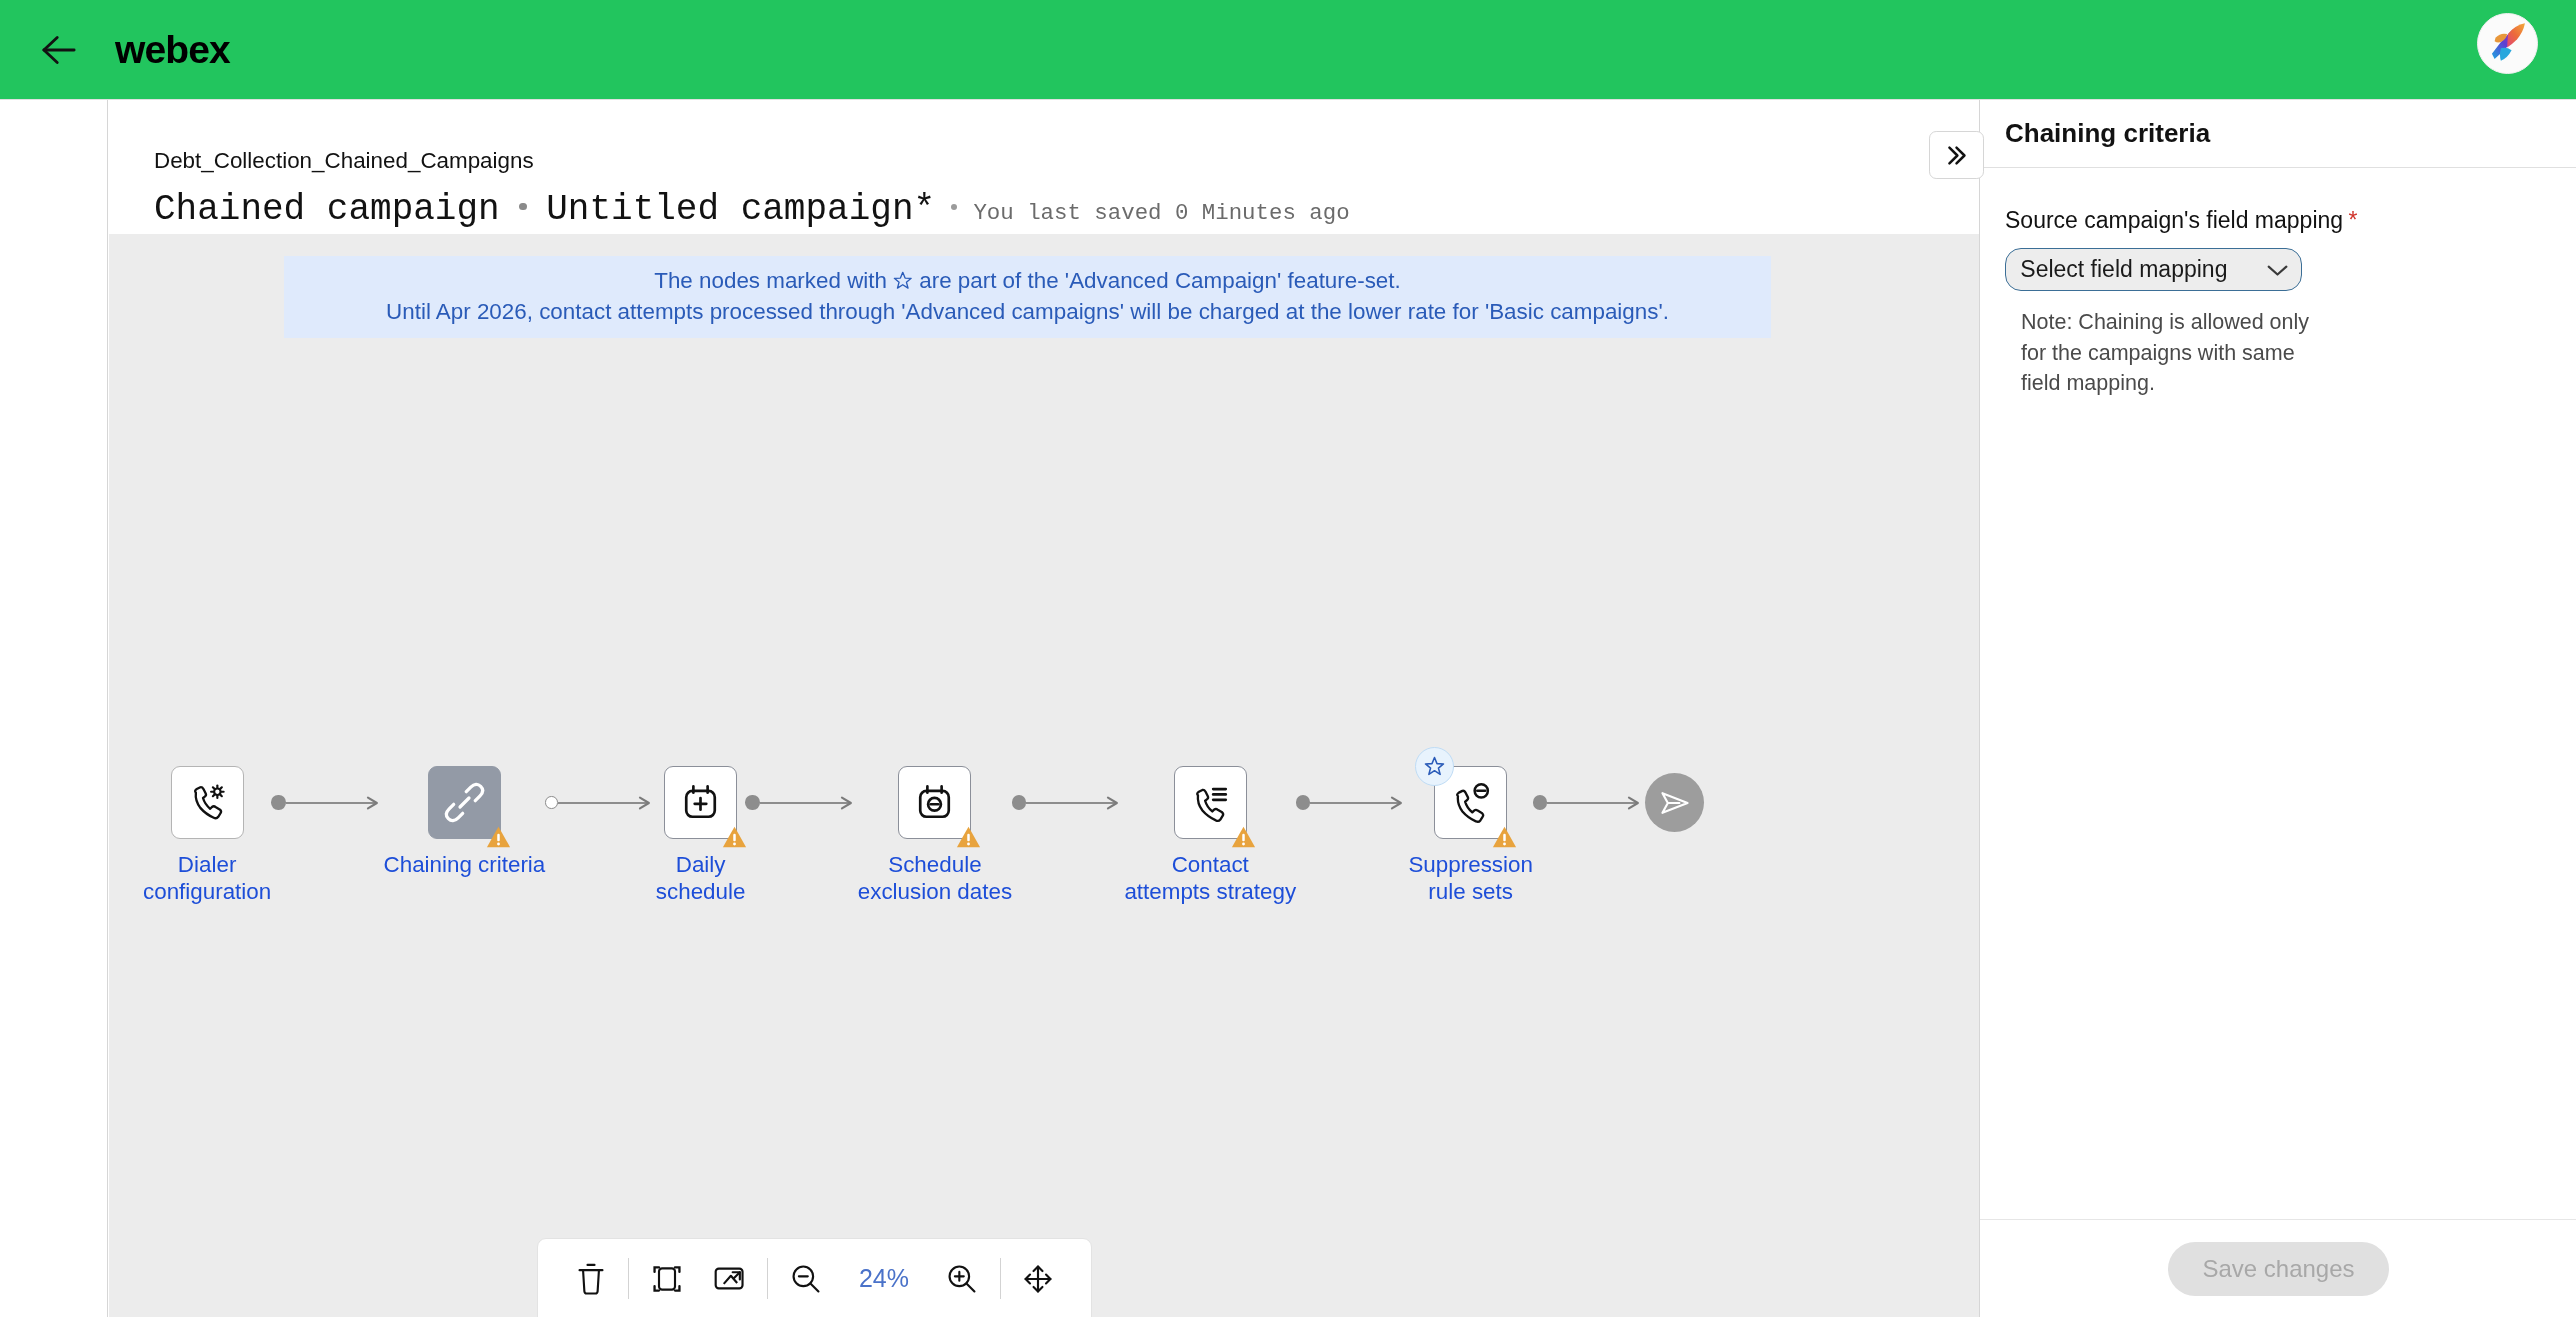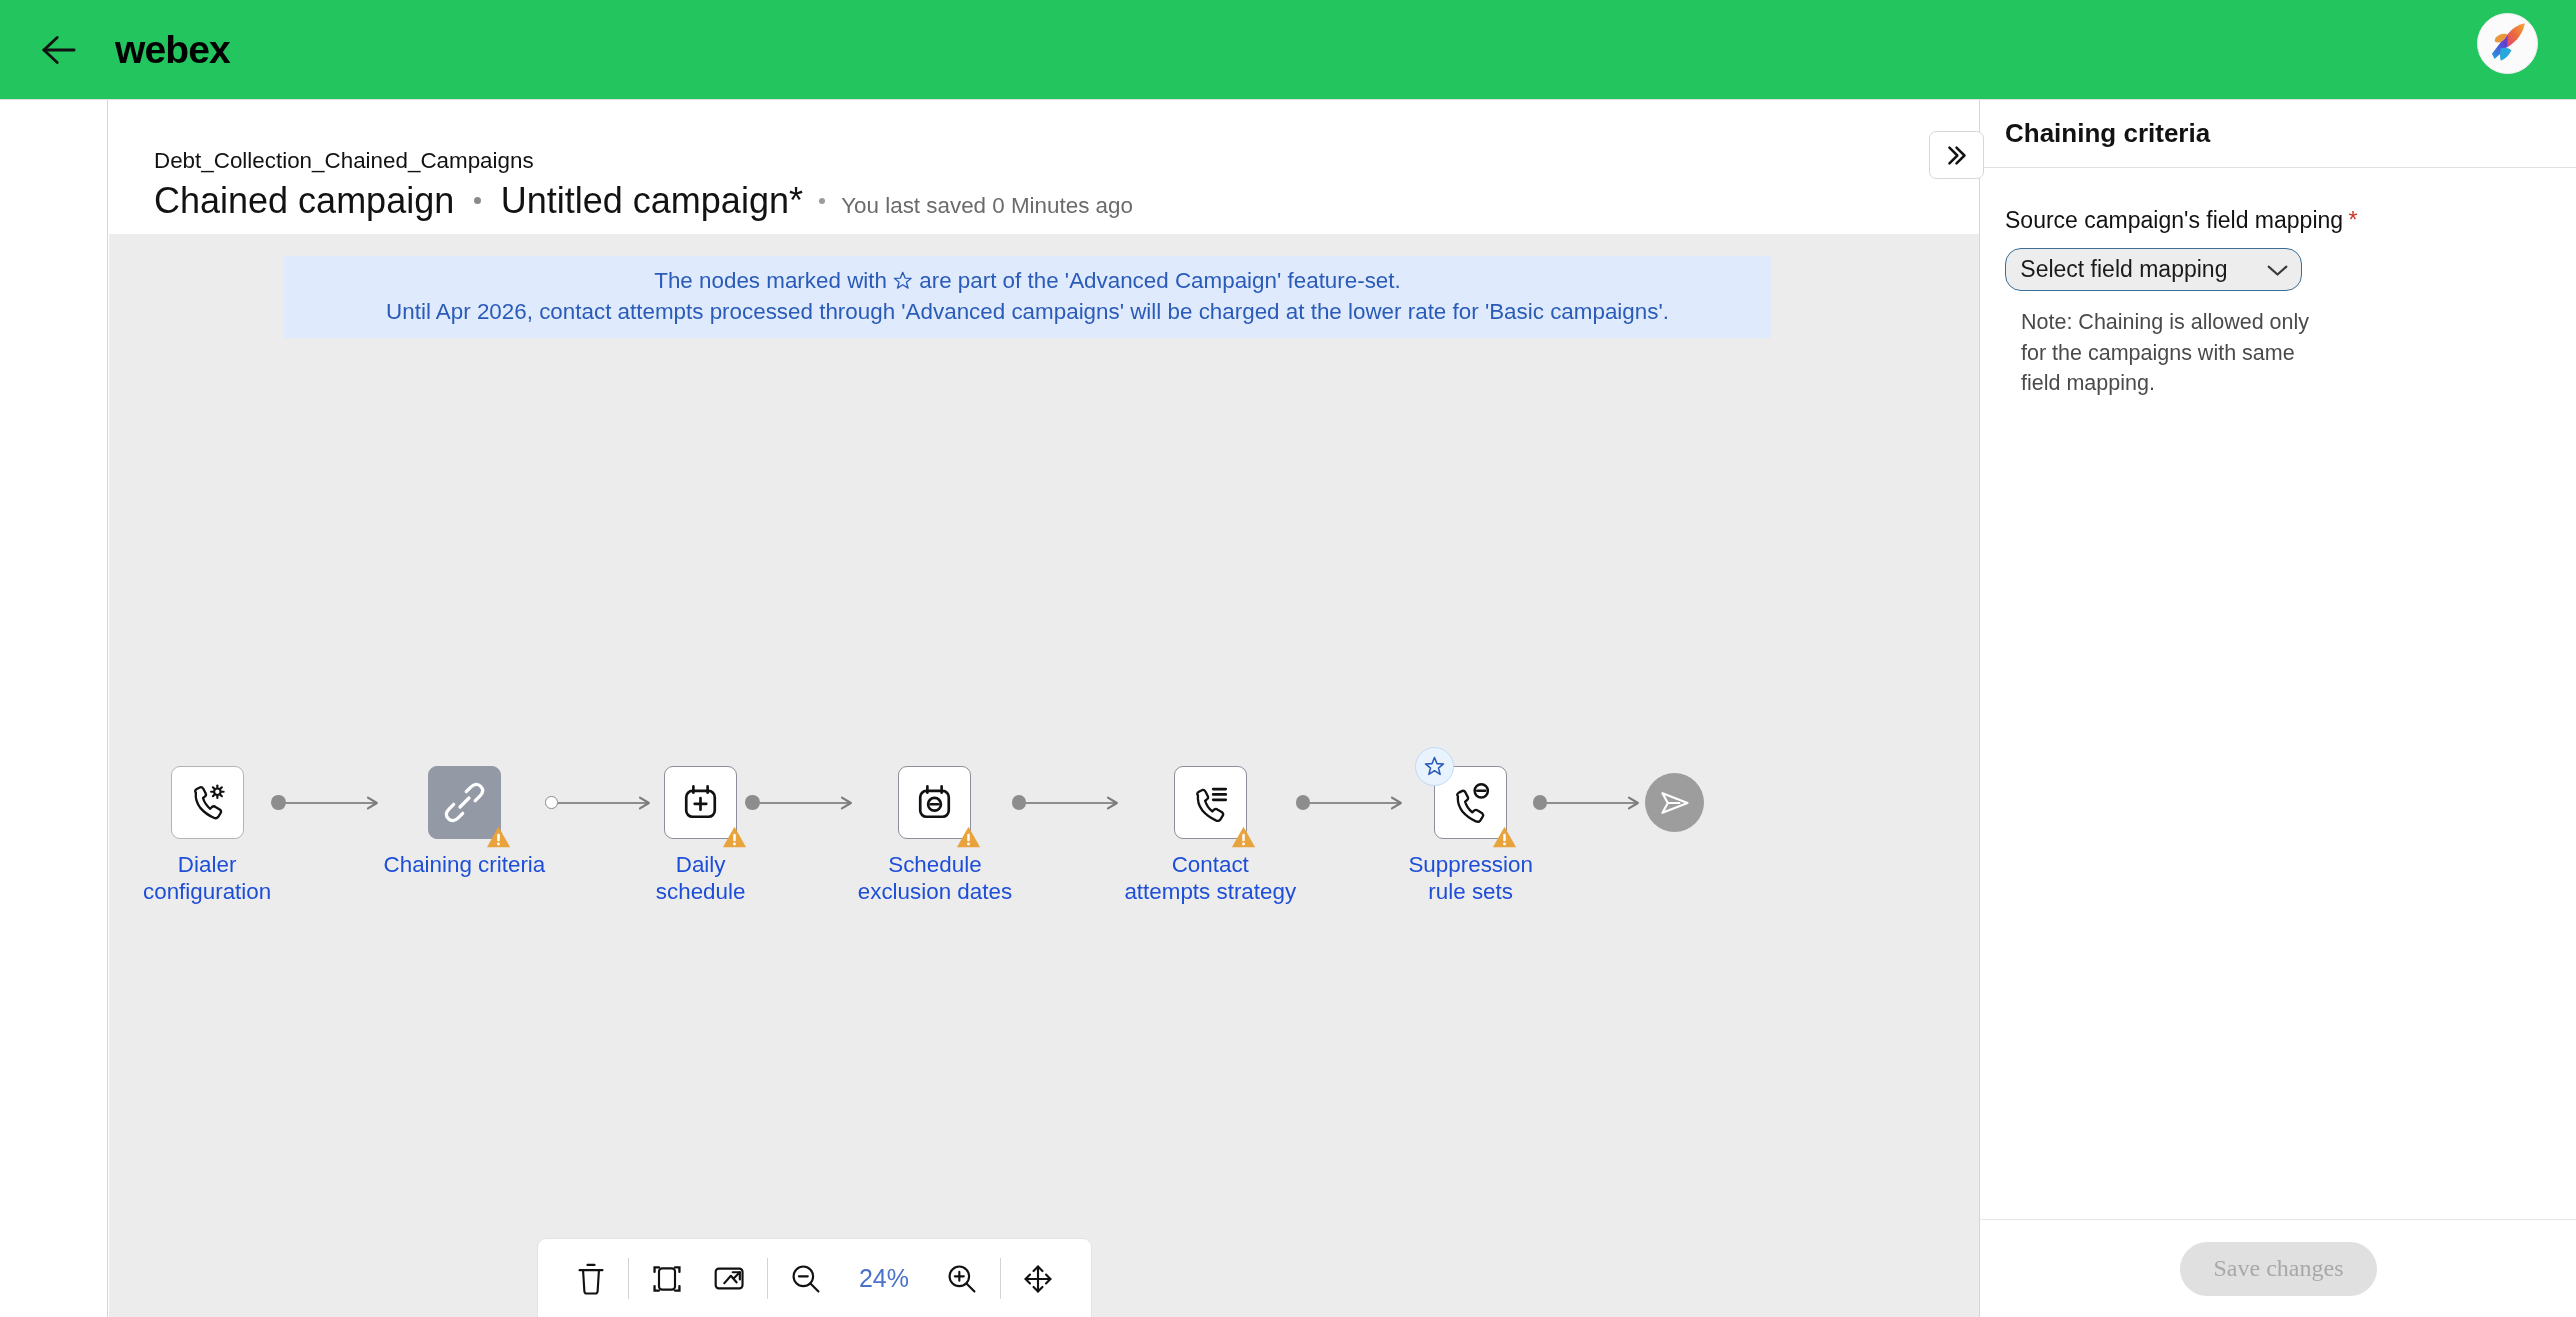--- a/index.html
+++ b/index.html
@@ -45,22 +45,22 @@
   
   .subheader {
     position: absolute; left: 109px; top: 101px; width: 1870px; height: 132px;
     background: #ffffff;
   }
   .crumb {
     position: absolute; left: 45px; top: 47px;
     font-size: 22.4px; color: #121212;
   }
   .title-row {
-    position: absolute; left: 45px; top: 79px;
-    display: flex; align-items: baseline;
+    position: absolute; left: 45px; top: 88px;
+    display: flex; align-items: baseline; font-family: Liberation Mono, monospace;
   }
   .title-main { font-size: 36px; color: #121212; font-weight: 400; }
   .sep-dot {
     width: 7.2px; height: 7.2px; border-radius: 50%; background: #8a8a8a;
     margin: 0 19.7px; position: relative; top: -9px;
   }
   .title-sub { font-size: 36px; color: #121212; font-weight: 400; }
   .sep-dot2 {
     width: 6.3px; height: 6.3px; border-radius: 50%; background: #9b9b9b;
     margin: 0 16px; position: relative; top: -9px;
@@ -203,21 +203,21 @@
     font-size: 21.5px; color: #4a4a4a; line-height: 1.42; max-width: 295px;
   }
   .rp-footer {
     position: absolute; left: 0; bottom: 0; width: 597px; height: 98px;
     border-top: 0.9px solid #e6e6e6;
     display: flex; align-items: center; justify-content: center;
   }
   .save-changes-btn {
     background: #e0e0e0; color: #a8a8a8; border: none;
     font-size: 24px; padding: 0 34px; height: 54px; border-radius: 27px;
-    cursor: not-allowed; font-family: Liberation Serif, serif;
+    cursor: not-allowed; font-family: Liberation Sans, sans-serif;
   }
 </style>
 </head>
 <body>
 
 <div class="topbar">
   <button class="back-btn">
     <svg width="36" height="32" viewBox="0 0 40 36">
       <path d="M18 4 L3 18 L18 32" fill="none" stroke="#121212" stroke-width="3.2" stroke-linecap="round" stroke-linejoin="round"></path>
       <line x1="3" y1="18" x2="37" y2="18" stroke="#121212" stroke-width="3.2" stroke-linecap="round"></line>

